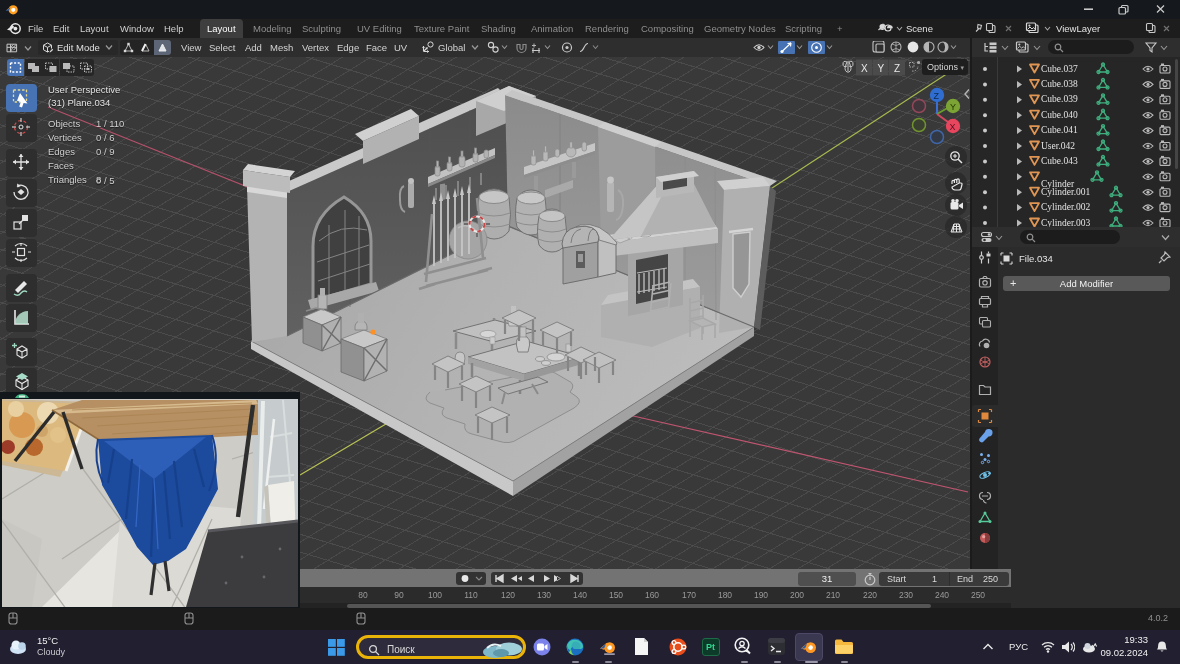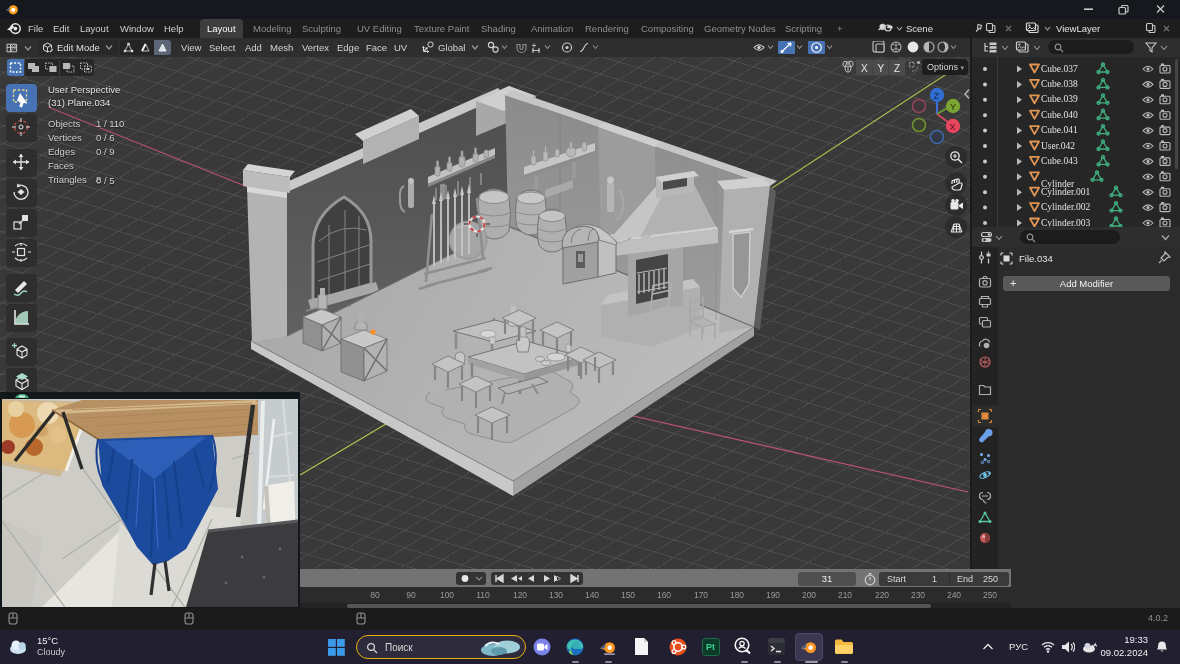--- a/index.html
+++ b/index.html
@@ -33,21 +33,21 @@
     #393939; }
 #viewport > svg { position:absolute; left:0; top:0; }
 .tbtn { position:absolute; left:6px; width:31px; height:28px; background:#2e2e2e; border-radius:4px; }
 .tbtn.active { background:#4772b3; }
 .tbtn svg { position:absolute; left:5px; top:3px; }
 .vstats { position:absolute; color:#e2e2e2; font-size:9.5px; text-shadow:0 1px 1px rgba(0,0,0,0.6); }
 .navbtn { position:absolute; width:22px; height:22px; border-radius:50%; background:rgba(38,38,38,0.7); }
 .navbtn svg { position:absolute; left:4px; top:4px; }
 
 #timeline { left:0; top:569px; width:970px; height:41px; background:#737373;margin-left:41px; }
-#tl-ruler { position:absolute; left:12px; top:18px; width:970px; height:16px; background:#2b2b2b; }
+#tl-ruler { position:absolute; left:0; top:18px; width:970px; height:16px; background:#2b2b2b; }
 #tl-scroll { position:absolute; left:0; top:34px; width:970px; height:5px; background:#232323; }
 
 #statusbar { left:0; top:608px; width:1180px; height:22px; background:#1b1b1b; color:#909090; font-size:9px;padding-left:32px; }
 
 #taskbar { left:0; top:630px; width:1180px; height:34px; background:#211f30; color:#e8e8e8; font-size:9.5px; }
 
 #photo { left:0; top:392px; width:300px; height:217px; background:#11171a; z-index:40; }
 #statusbar { z-index:50; }
 #taskbar { z-index:60; }
 </style>
@@ -1140,21 +1140,21 @@
     <span class="abs" style="left:37px;top:5px;font-size:9.5px;color:#f0f0f0">15°C</span>
     <span class="abs" style="left:37px;top:17px;font-size:9px;color:#c9c9cf">Cloudy</span>
 
     <svg class="abs" style="left:328px;top:9px" width="17" height="17" viewBox="0 0 17 17">
       <rect x="0" y="0" width="7.8" height="7.8" fill="#3a99e8"></rect>
         <rect x="9" y="0" width="7.8" height="7.8" fill="#3a99e8"></rect>
       <rect x="0" y="9" width="7.8" height="7.8" fill="#3a99e8"></rect>
         <rect x="9" y="9" width="7.8" height="7.8" fill="#3a99e8"></rect>
     </svg>
 
-    <div class="abs" style="left:356px;top:5px;width:170px;height:24px;background:#2e2b3d;border:1px solid #eab308;border-radius:12px">
+    <div class="abs" style="left:356px;top:5px;width:170px;height:24px;background:#2e2b3d;border:3px solid #eab308;border-radius:12px">
       <svg class="abs" style="left:9px;top:6px" width="12" height="12" viewBox="0 0 12 12">
           <circle cx="5" cy="5" r="3.4" fill="none" stroke="#d5d5d5" stroke-width="1.3"></circle>
           <path d="M7.6 7.6 L11 11" stroke="#d5d5d5" stroke-width="1.3"></path>
         </svg>
       <span class="abs" style="left:28px;top:6px;font-size:10px;color:#d8d8d8">Поиск</span>
       <svg class="abs" style="left:122px;top:2px" width="44" height="20" viewBox="0 0 44 20">
         <ellipse cx="14" cy="12" rx="12" ry="6" fill="#7fb8c9"></ellipse>
         <ellipse cx="28" cy="9" rx="13" ry="6.5" fill="#9fd0da"></ellipse>
         <ellipse cx="20" cy="13" rx="8" ry="4" fill="#5d98ab"></ellipse>
         <path d="M6 8 q6 -6 14 -2" stroke="#e8f4f6" stroke-width="2" fill="none"></path>

